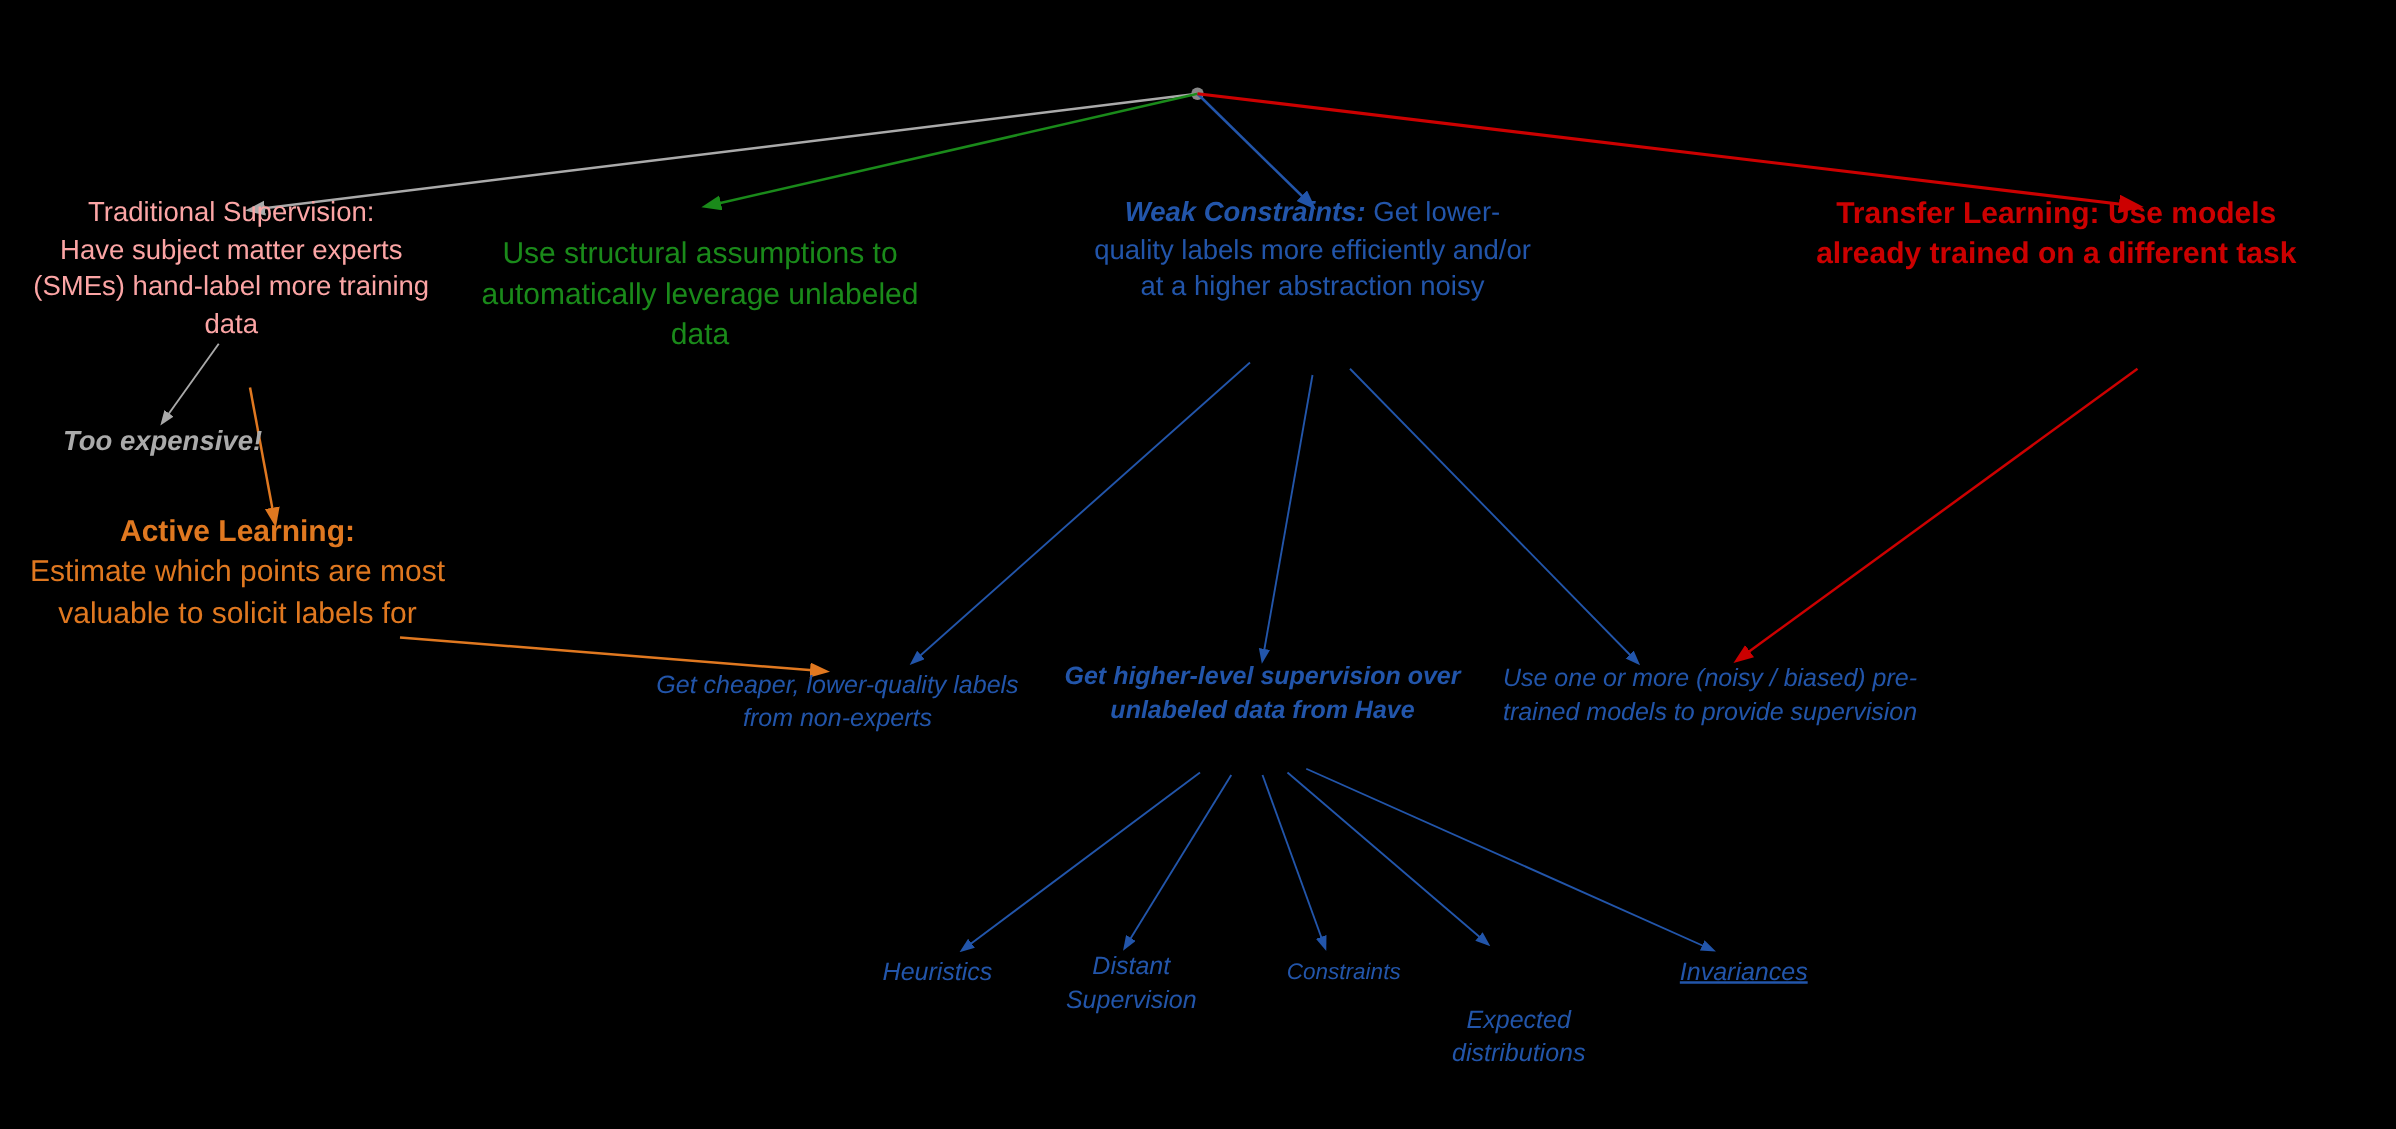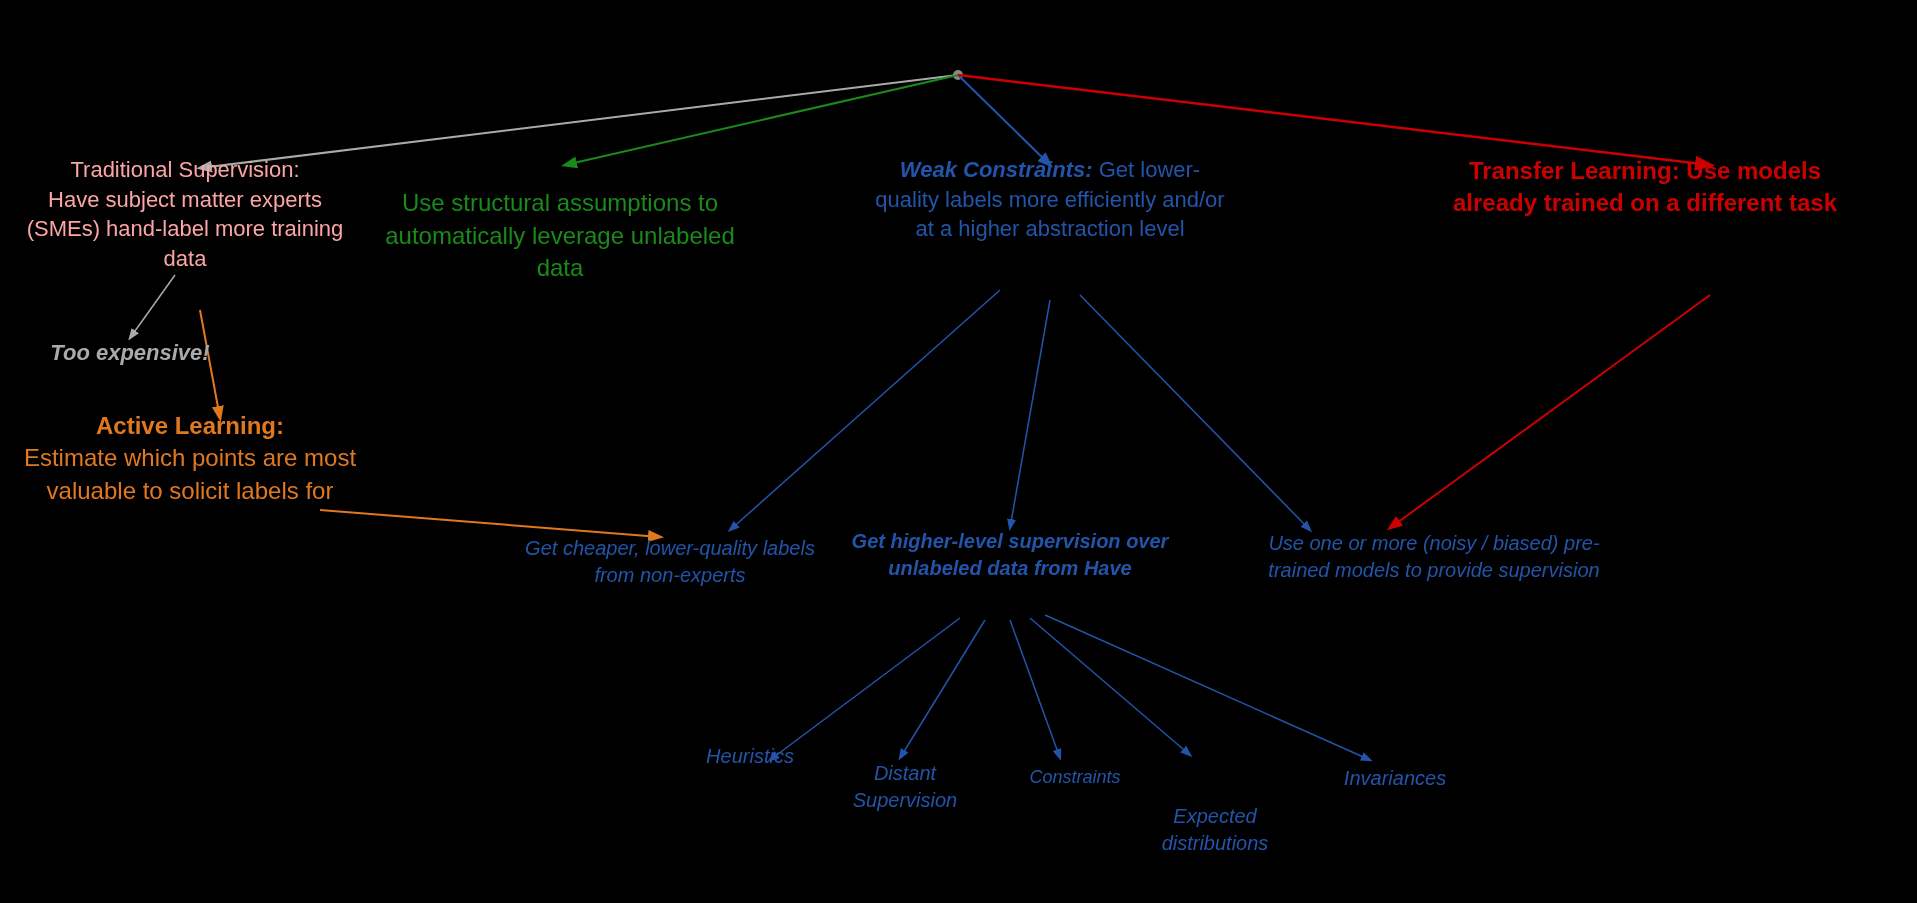--- a/index.html
+++ b/index.html
@@ -89,29 +89,29 @@
       top: 528px;
       left: 840px;
       width: 340px;
     }
     
     #pretrained {
       color: #2255aa;
       font-style: italic;
       font-size: 20px;
       top: 530px;
-      left: 1254px;
+      left: 1188px;
       width: 360px;
     }
     
     #heuristics {
       color: #2255aa;
       font-style: italic;
       font-size: 20px;
-      top: 743px;
+      top: 765px;
       left: 670px;
       width: 160px;
     }
     
     #distant-sup {
       color: #2255aa;
       font-style: italic;
       font-size: 20px;
       top: 760px;
       left: 830px;
@@ -209,21 +209,21 @@
 </div>
 
 <div class="label" id="too-exp" style="color: rgb(170, 170, 170);">
   <em>Too expensive!</em>
 </div>
 
 <div class="label" id="active-learn" style="color: rgb(224, 120, 32);"><strong>Active Learning:</strong><br>Estimate which points are most valuable to solicit labels for</div>
 
 <div class="label" id="semi-sup" style="color: rgb(26, 138, 26);"><br><span style="color:#1a8a1a">Use structural assumptions to automatically leverage unlabeled data</span></div>
 
-<div class="label" id="weak-sup" style="color: rgb(34, 85, 170);"><em><strong style="color:#2255aa">Weak Constraints:</strong></em> <span style="color:#2255aa">Get lower-quality labels more efficiently and/or at a higher abstraction level</span></div>
+<div class="label" id="weak-sup" style="color: rgb(34, 85, 170);"><em><strong style="color:#2255aa">Weak Constraints:</strong></em> <span style="color:#2255aa">Get lower-quality labels more efficiently and/or at a higher abstraction noisy</span></div>
 
 <div class="label" id="transfer-learn"><strong style="color:#cc0000">Transfer Learning:</strong> <strong style="color:#cc0000">Use models already trained on a different task</strong></div>
 
 <div class="label" id="cheaper-labels" style="color: rgb(34, 85, 170);">
   <em>Get cheaper, lower-quality labels from non-experts</em>
 </div>
 
 <div class="label" id="higher-sup" style="color: rgb(34, 85, 170);">
   <em>Get higher-level supervision over unlabeled data from Have</em>
 </div>
@@ -241,15 +241,15 @@
 </div>
 
 <div class="label" id="constraints" style="color: rgb(34, 85, 170);">
   <em>Constraints</em>
 </div>
 
 <div class="label" id="expected-dist" style="color: rgb(34, 85, 170); margin-top: 48px;">
   <em>Expected distributions</em>
 </div>
 
-<div class="label" id="invariances" style="color: rgb(34, 85, 170);">
+<div class="label" id="invariances" style="color: rgb(34, 85, 170); text-decoration: underline;">
   <em>Invariances</em>
 </div>
 
 </body></html>

